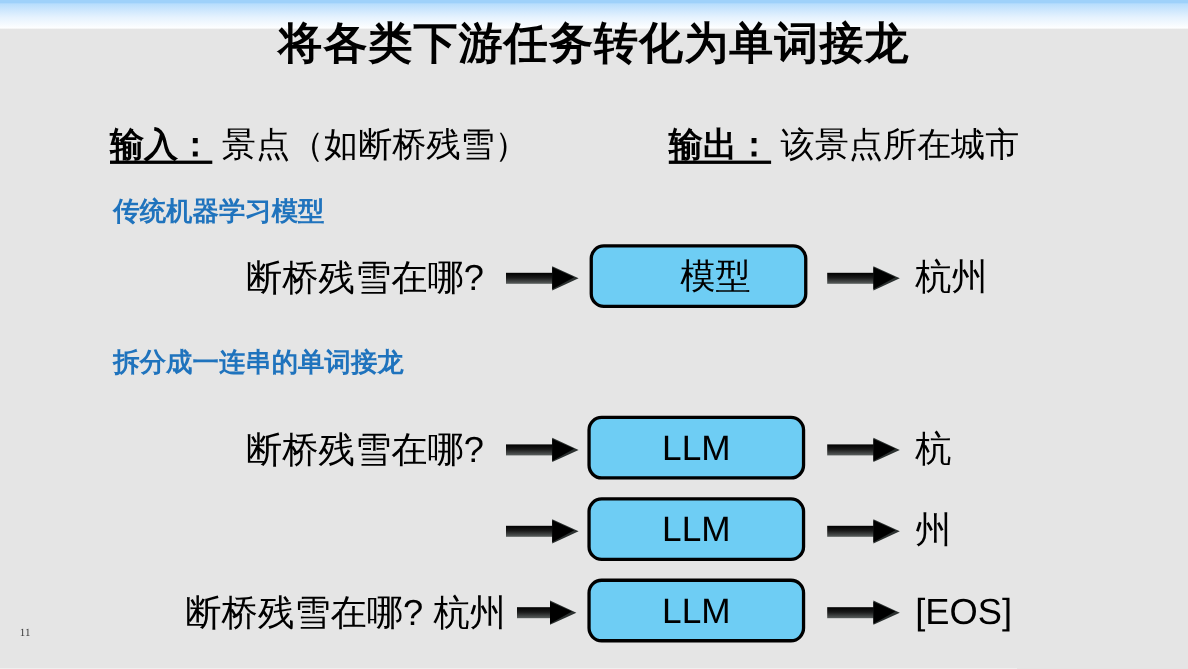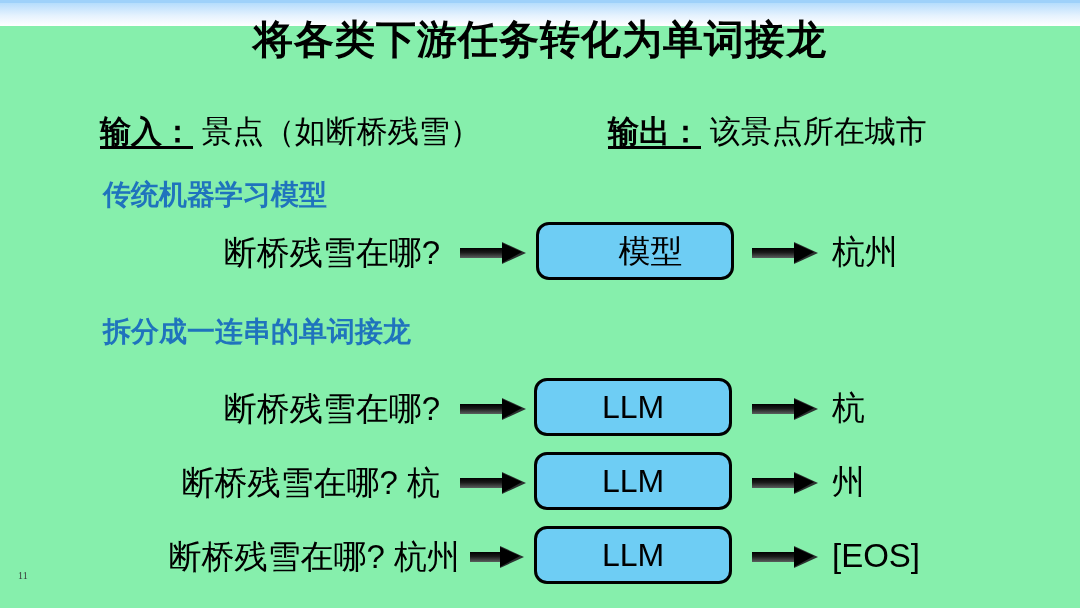--- a/index.html
+++ b/index.html
@@ -8,21 +8,21 @@
     background: #ffffff;
   }
   body {
     font-family: "Liberation Sans", "DejaVu Sans", sans-serif;
   }
   #slide {
     position: relative;
     width: 1080px;
     height: 608px;
     overflow: hidden;
-    background: #86efac;
+    background: #e5e5e5;
   }
   
   .top-band {
     position: absolute;
     left: 0; top: 0;
     width: 1080px;
     height: 26px;
     background: linear-gradient(to bottom, #a9d8fb 0%, #c6e4fd 28%, #e5f2fe 60%, #ffffff 100%);
   }
   .band-cap {
@@ -69,21 +69,21 @@
     top: 0;
   }
   .io-out {
     position: absolute;
     left: 508px;
     top: 0;
   }
   
   .section-head {
     position: absolute;
-    font-size: 28px;
+    font-size: 24px;
     font-weight: bold;
     color: #1f73bd;
     white-space: nowrap;
     letter-spacing: 0px;
   }
   #head-1 { left: 103px; top: 176px; }
   #head-2 { left: 103px; top: 313px; }
   
   .flow-row {
     position: absolute;
@@ -225,21 +225,20 @@
     <div class="flow-box" style="left:534px;">LLM</div>
     <div class="arrow" style="left:752px;">
       <div class="shaft"></div>
         <div class="head"></div>
         <div class="head-hi"></div>
     </div>
     <div class="flow-out" style="left:832px;">杭</div>
   </div>
 
   <div class="flow-row" style="top:452px;">
-    <div class="flow-prompt" style="left:80px; width:360px;">断桥残雪在哪? 杭</div>
     <div class="arrow" style="left:460px;">
       <div class="shaft"></div>
         <div class="head"></div>
         <div class="head-hi"></div>
     </div>
     <div class="flow-box" style="left:534px;">LLM</div>
     <div class="arrow" style="left:752px;">
       <div class="shaft"></div>
         <div class="head"></div>
         <div class="head-hi"></div>

